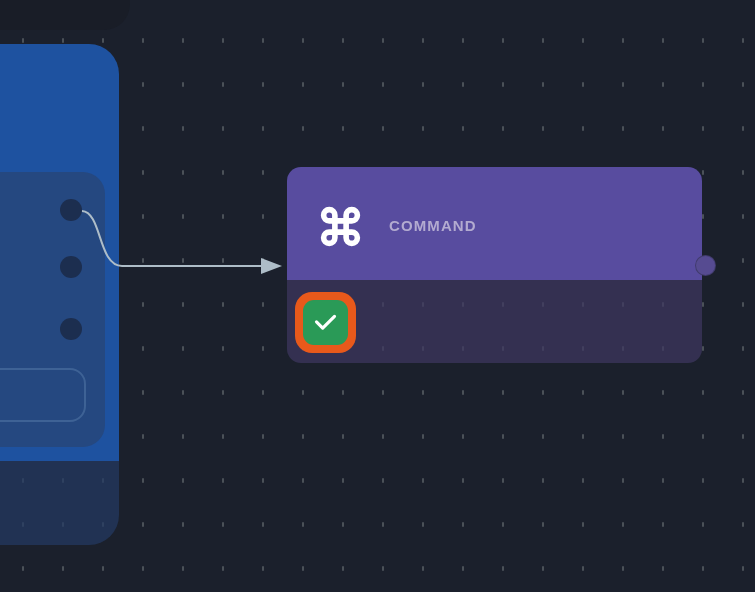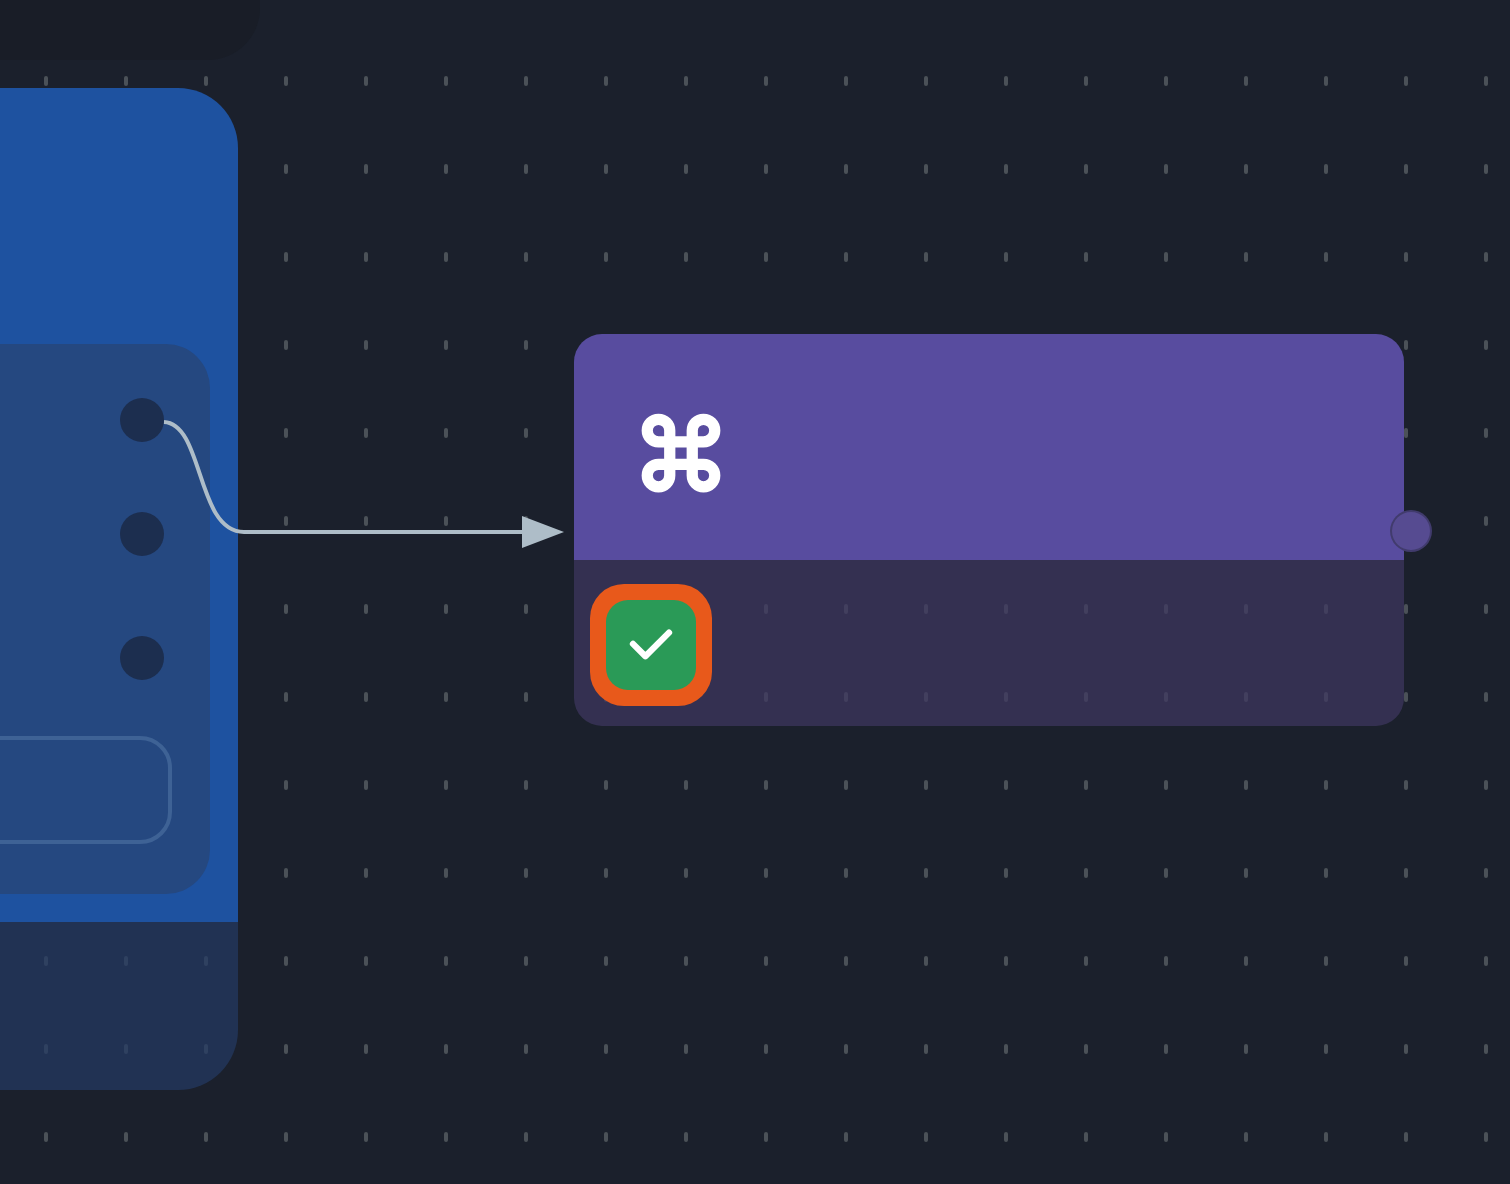--- a/index.html
+++ b/index.html
@@ -420,20 +420,21 @@
     <path d="M 82 211 C 102 212 98 266 122 266 L 261 266" fill="none" stroke="#aebdc8" stroke-width="2"></path>
     <polygon points="261,258 261,274 282,266" fill="#aebdc8"></polygon>
   </svg>
 
   <div class="command-node">
     <div class="command-header">
       <svg class="command-icon-box" viewBox="0 0 24 24" fill="none" stroke="#ffffff" stroke-width="3" stroke-linecap="round" stroke-linejoin="round">
         <path d="M15 6v12a3 3 0 1 0 3-3H6a3 3 0 1 0 3 3V6a3 3 0 1 0-3 3h12a3 3 0 1 0-3-3"></path>
       </svg>
       <div class="command-titles">
+        <div class="command-type">COMMAND</div>
       </div>
     </div>
     <div class="command-body">
       <div class="status-badge">
         <div class="status-badge-inner">
           <svg width="27" height="27" viewBox="0 0 24 24" fill="none" stroke="#ffffff" stroke-width="2.8" stroke-linecap="round" stroke-linejoin="round">
             <polyline points="20 6.5 9.5 17 4 11.5"></polyline>
           </svg>
         </div>
       </div>

